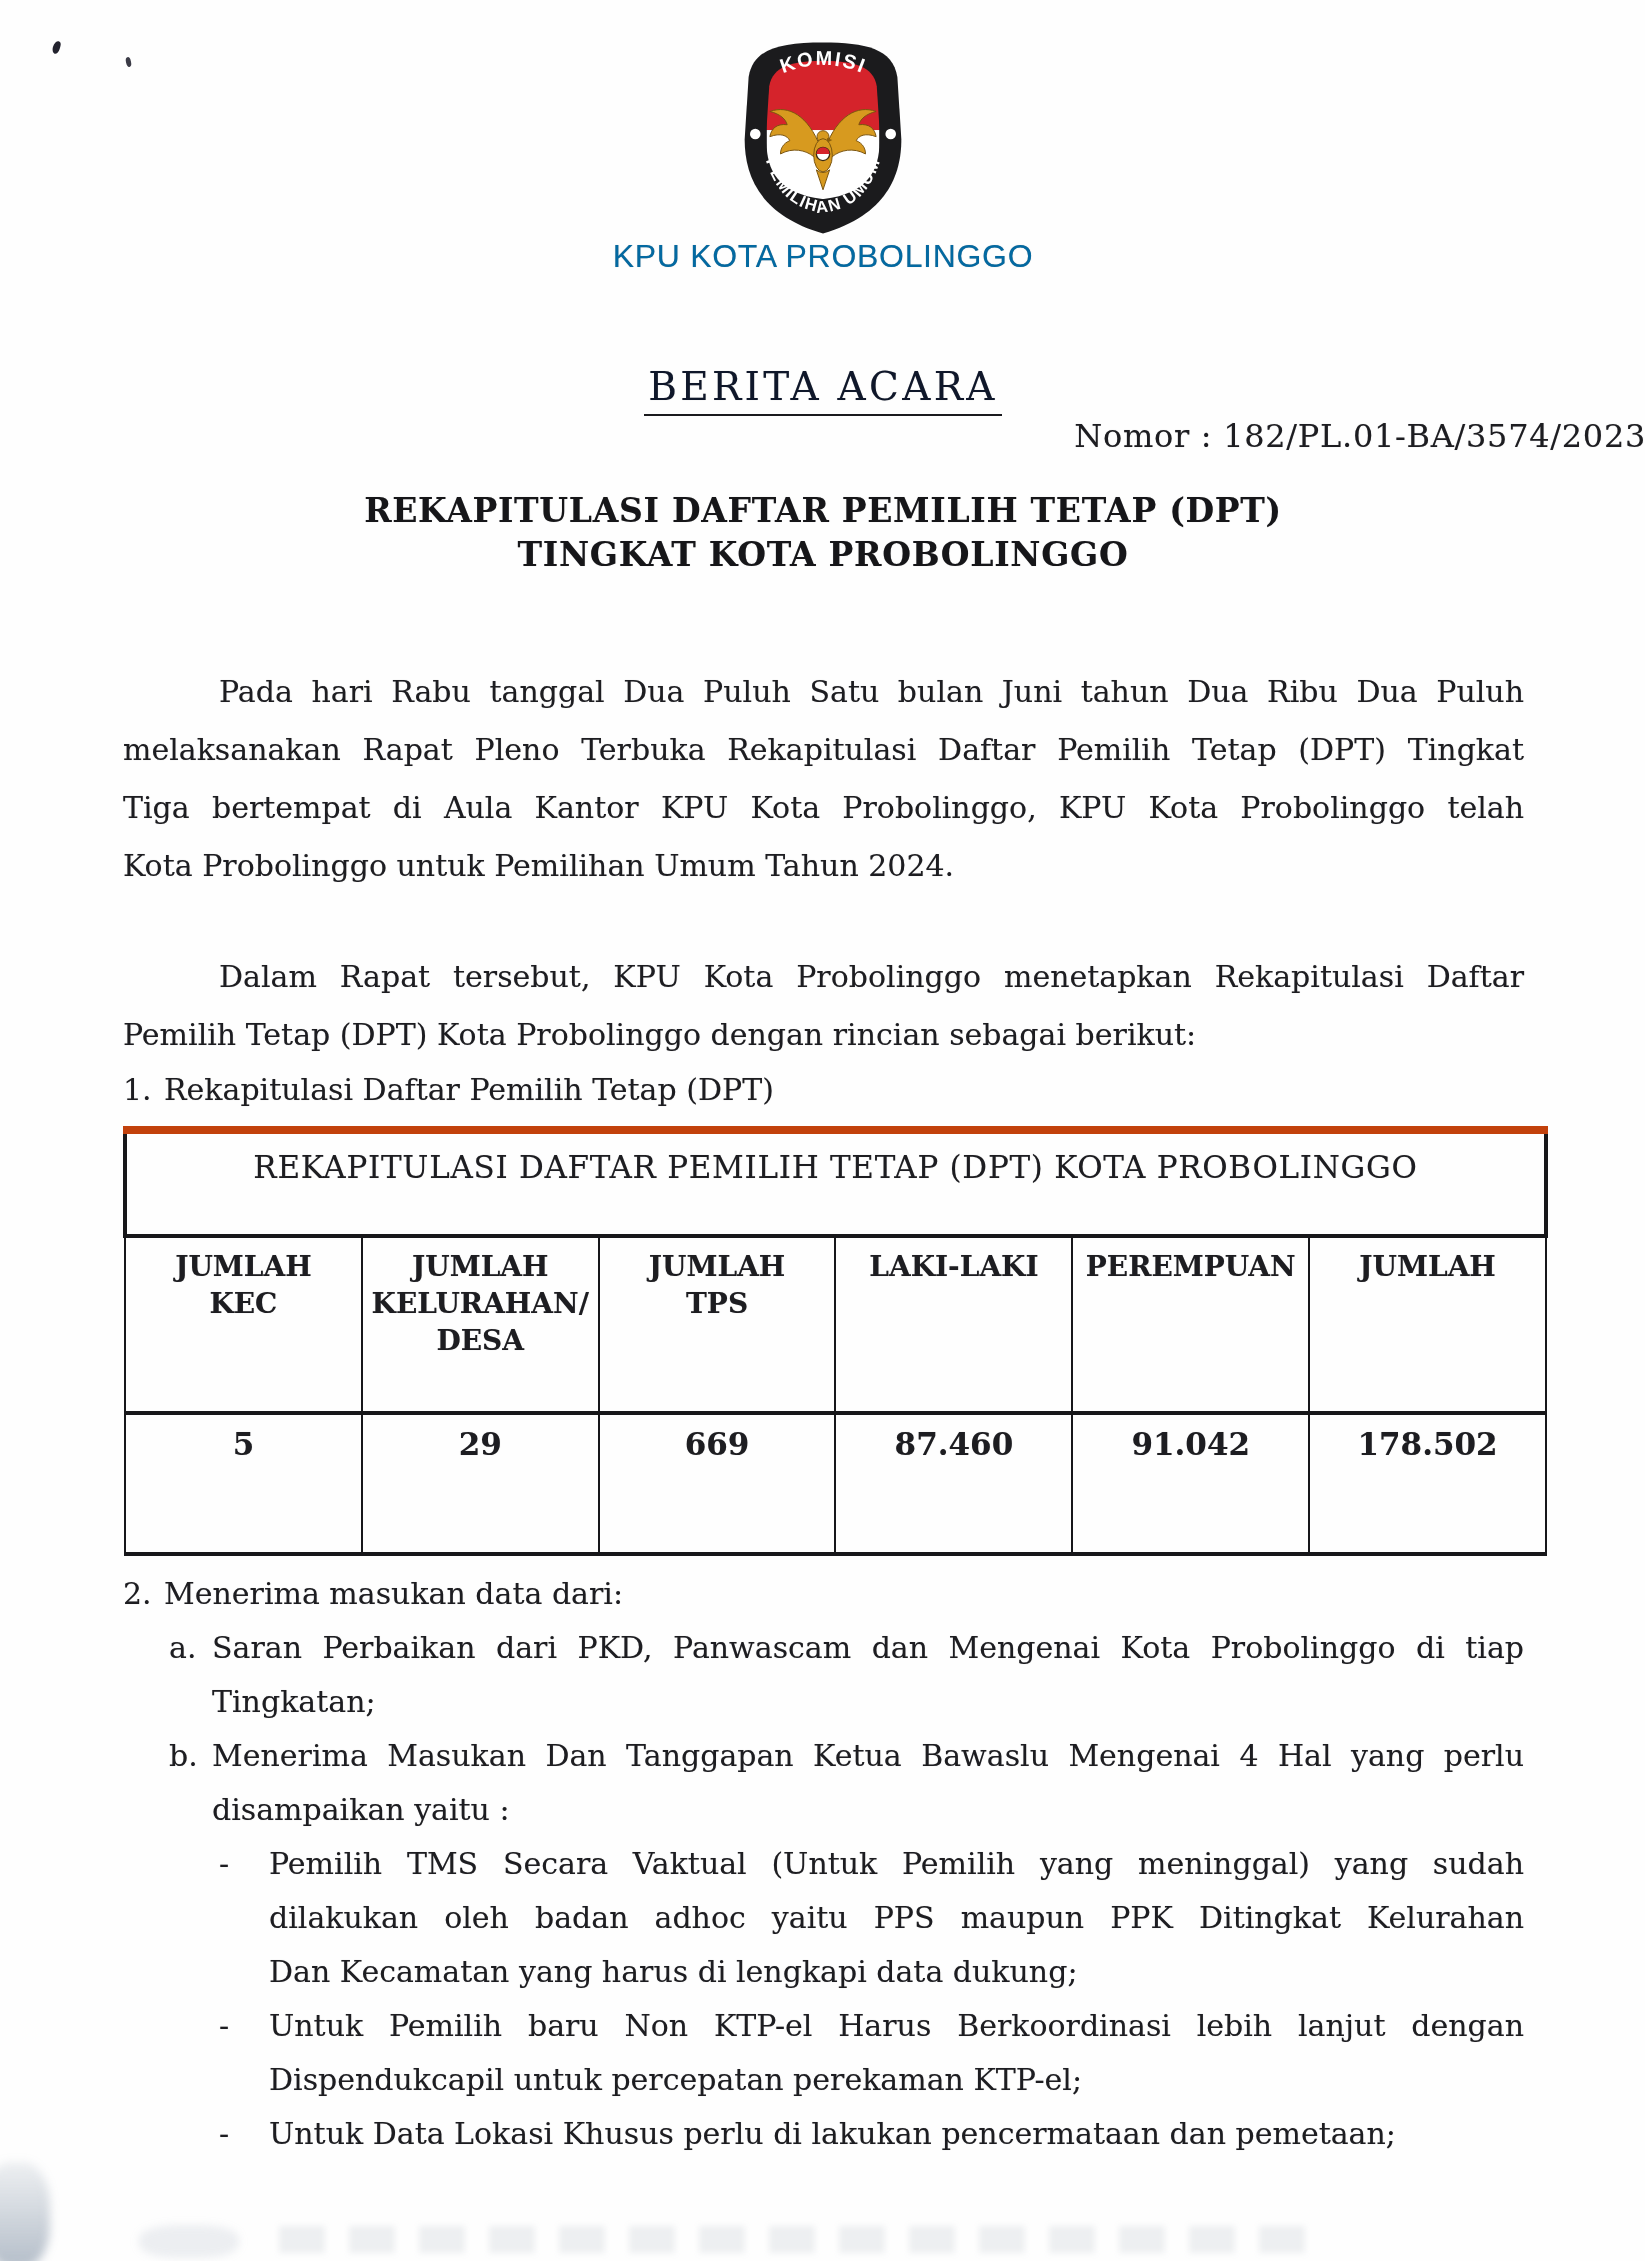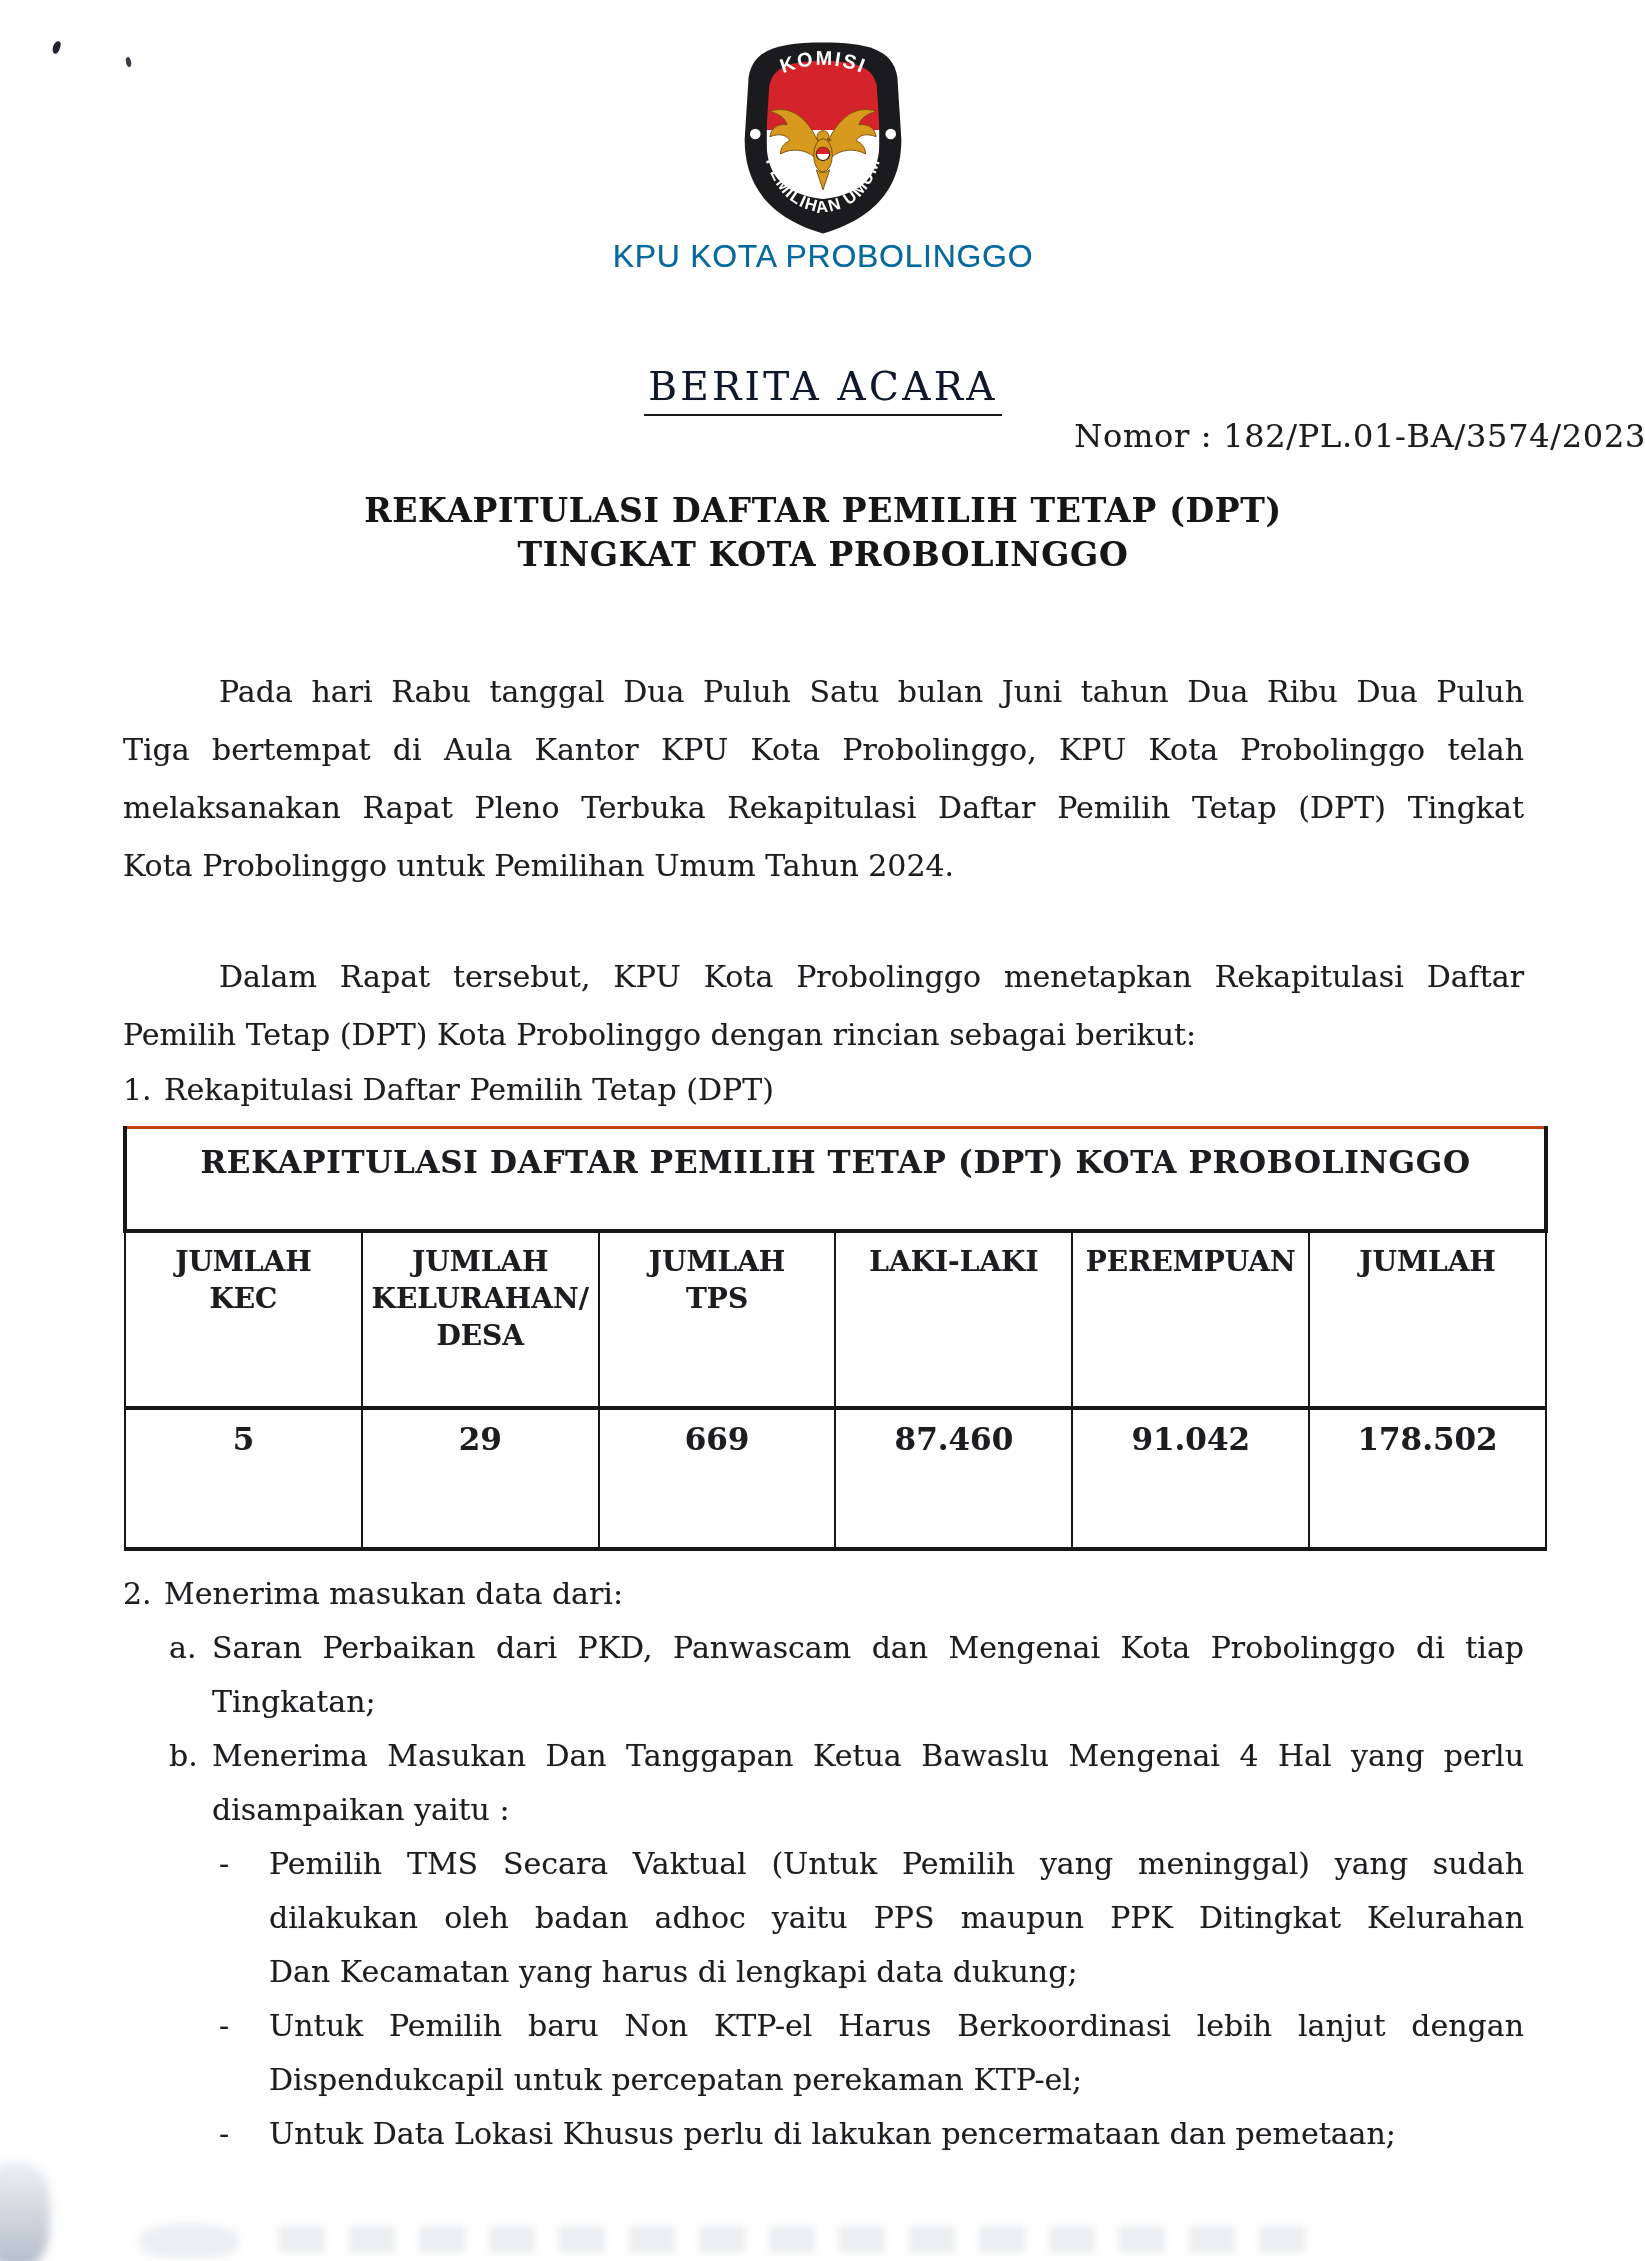--- a/index.html
+++ b/index.html
@@ -69,23 +69,23 @@
   .dpt-table {
     position:absolute; top:1126px; left:123px; width:1425px;
     border-collapse:collapse; table-layout:fixed;
   }
   .dpt-table td {
     border:2.7px solid #17171a;
     vertical-align:top; text-align:center;
     padding:0;
   }
   .dpt-table tr.trow td {
-    border-top:3px solid #c2410c; border-left:4px solid #17171a; border-right:4px solid #17171a;
+    border-top:8px solid #c2410c; border-left:4px solid #17171a; border-right:4px solid #17171a;
     height:85px;
-    font-size:31px; font-weight:bold; letter-spacing:0.7px;
+    font-size:31px; font-weight:normal; letter-spacing:0.7px;
     padding-top:14.6px;
   }
   .dpt-table tr.hrow td {
     height:163px; font-size:28px; font-weight:bold;
     white-space:pre-line; line-height:37px; padding-top:10.6px;
     border-bottom:4px solid #17171a; border-top:4px solid #17171a;
   }
   .dpt-table tr.drow td {
     height:126px; font-size:31px; font-weight:bold; padding-top:10.6px;
     border-bottom:4px solid #17171a;
@@ -158,22 +158,22 @@
     <span class="u">BERITA ACARA</span>
   </div>
   <div class="doc-number ink">Nomor : 182/PL.01-BA/3574/2023</div>
   <div class="subtitle ink">
     <div>REKAPITULASI DAFTAR PEMILIH TETAP (DPT)</div>
     <div>TINGKAT KOTA PROBOLINGGO</div>
   </div>
 
   <div class="bodyblock p1 ink">
     <div class="jline indent1">Pada hari Rabu tanggal Dua Puluh Satu bulan Juni tahun Dua Ribu Dua Puluh</div>
+    <div class="jline">melaksanakan Rapat Pleno Terbuka Rekapitulasi Daftar Pemilih Tetap (DPT) Tingkat</div>
     <div class="jline">Tiga bertempat di Aula Kantor KPU Kota Probolinggo, KPU Kota Probolinggo telah</div>
-    <div class="jline">melaksanakan Rapat Pleno Terbuka Rekapitulasi Daftar Pemilih Tetap (DPT) Tingkat</div>
     <div class="lline">Kota Probolinggo untuk Pemilihan Umum Tahun 2024.</div>
   </div>
 
   <div class="bodyblock p2 ink">
     <div class="jline indent1">Dalam Rapat tersebut, KPU Kota Probolinggo menetapkan Rekapitulasi Daftar</div>
     <div class="lline">Pemilih Tetap (DPT) Kota Probolinggo dengan rincian sebagai berikut:</div>
   </div>
 
   <div class="bodyblock i1 ink">
     <div class="item-row">

